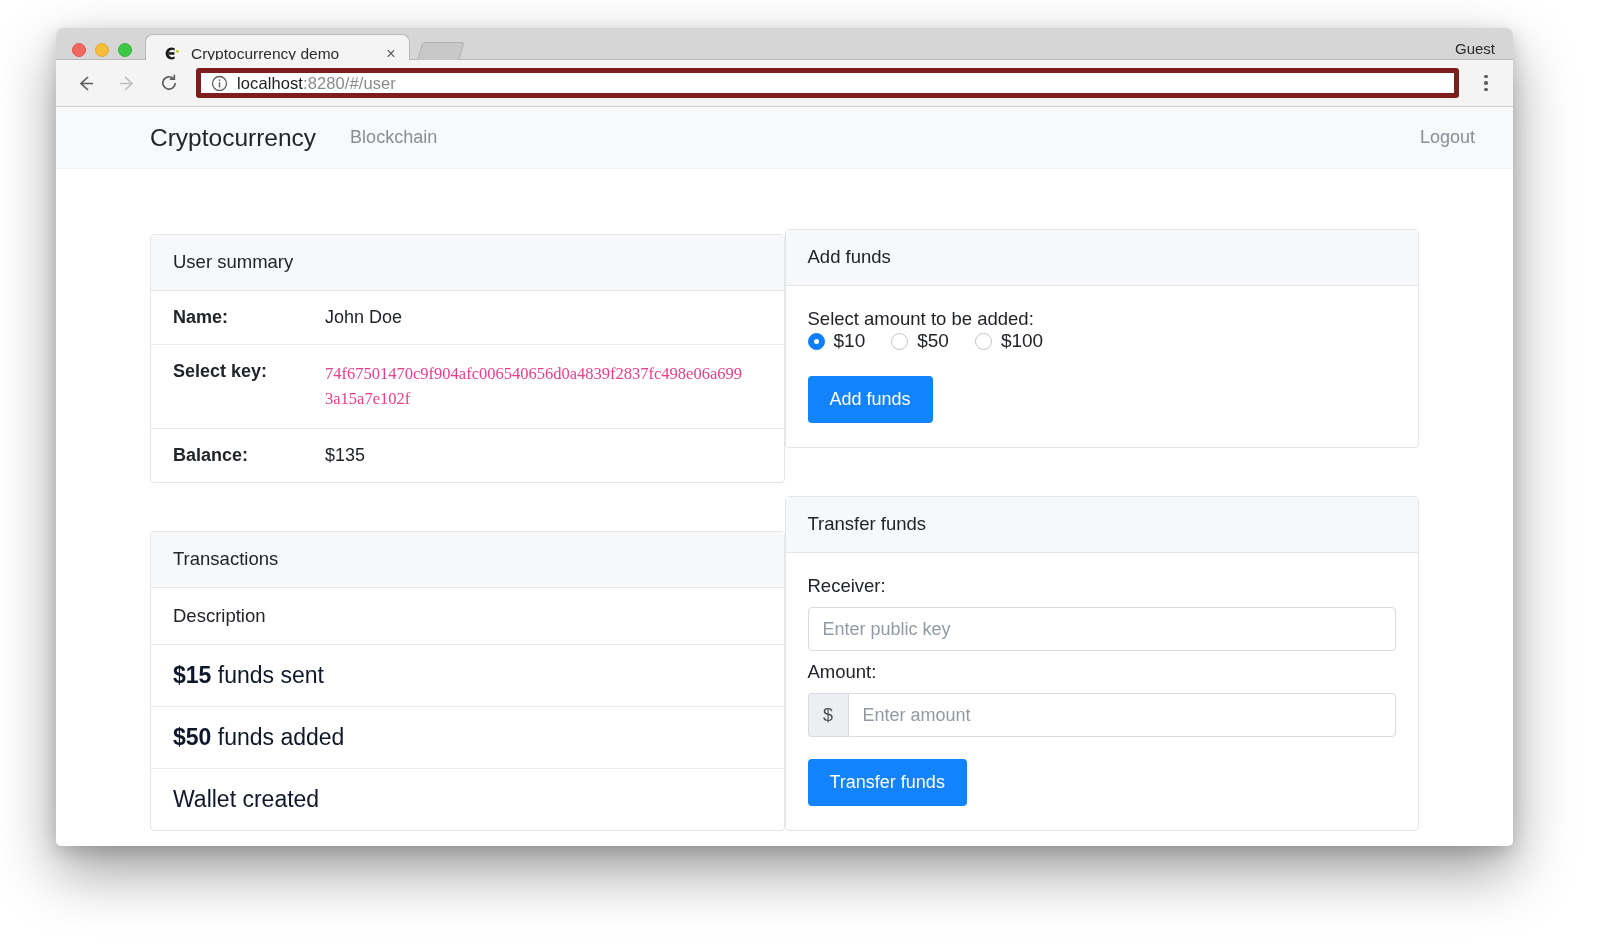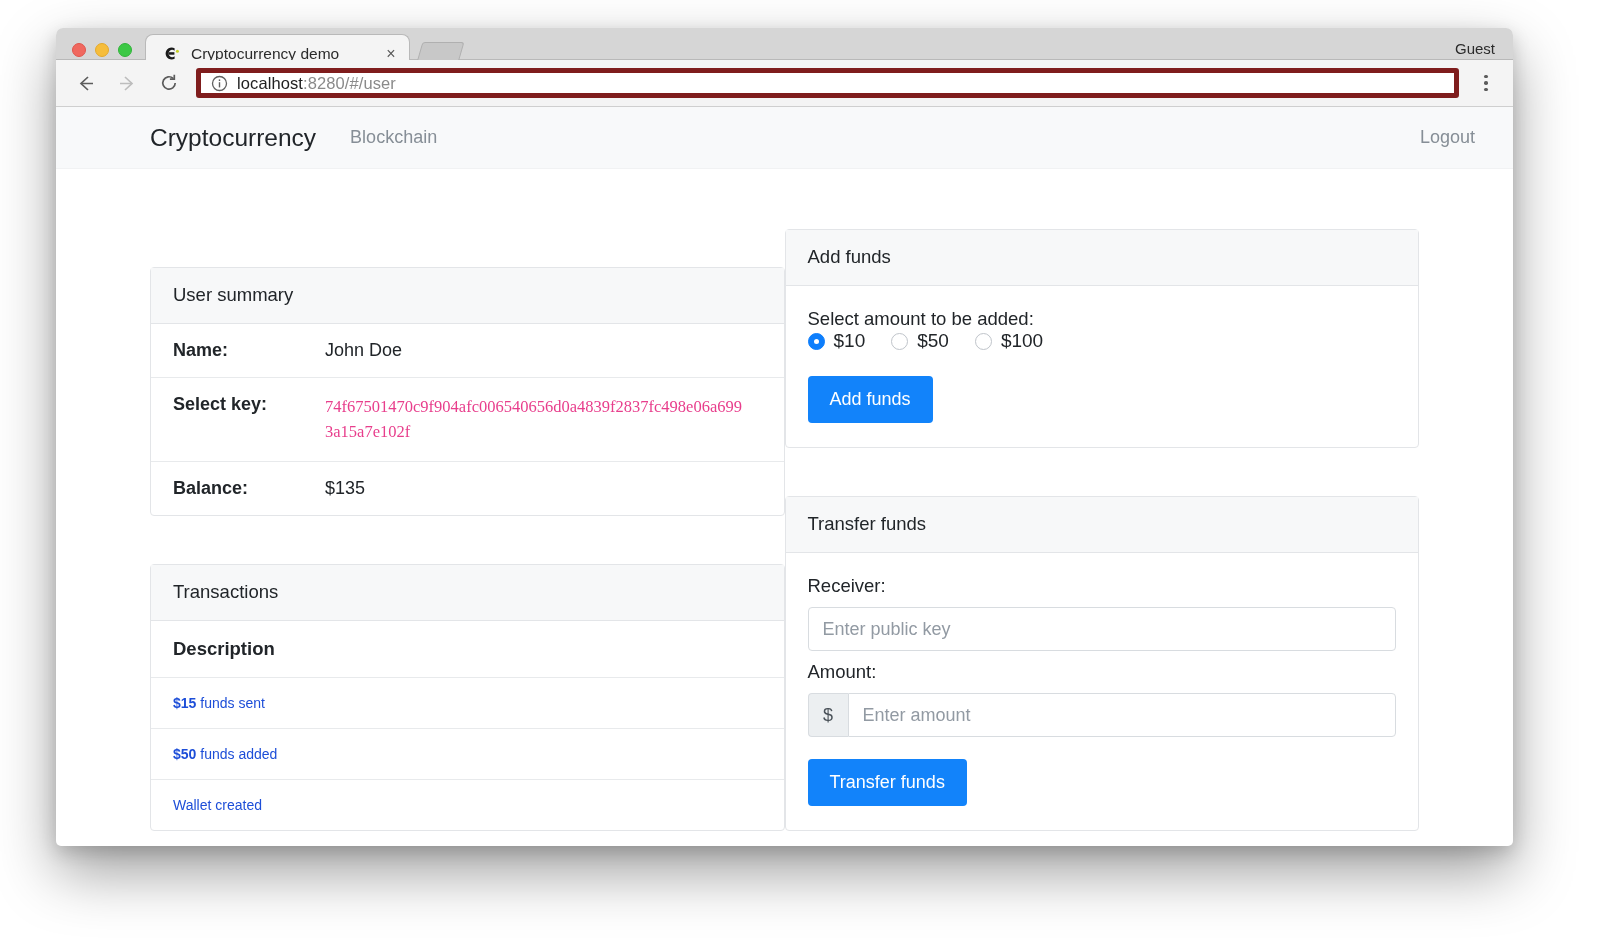--- a/index.html
+++ b/index.html
@@ -207,27 +207,27 @@
     border-radius: 4px;
     padding: 13px 22px;
     font-size: 18px;
     font-family: inherit;
     cursor: pointer;
   }
 
   
   .tx-head {
     padding: 17px 22px;
-    font-size: 18.5px; font-weight: bold; color: #212529;
+    font-size: 18.5px; font-weight: normal; color: #212529;
     border-bottom: 1px solid #e8eaec;
   }
   .tx-row {
     padding: 17px 22px;
-    font-size: 14px;
-    color: #1d4ed8;
+    font-size: 23px;
+    color: #0f172a;
     border-bottom: 1px solid #e8eaec;
   }
   .tx-row:last-child { border-bottom: none; }
   .tx-amount { font-weight: bold; }
 
   
   .form-label { font-size: 18.5px; color: #212529; margin-bottom: 10px; }
   .input {
     width: 100%;
     height: 44px;

